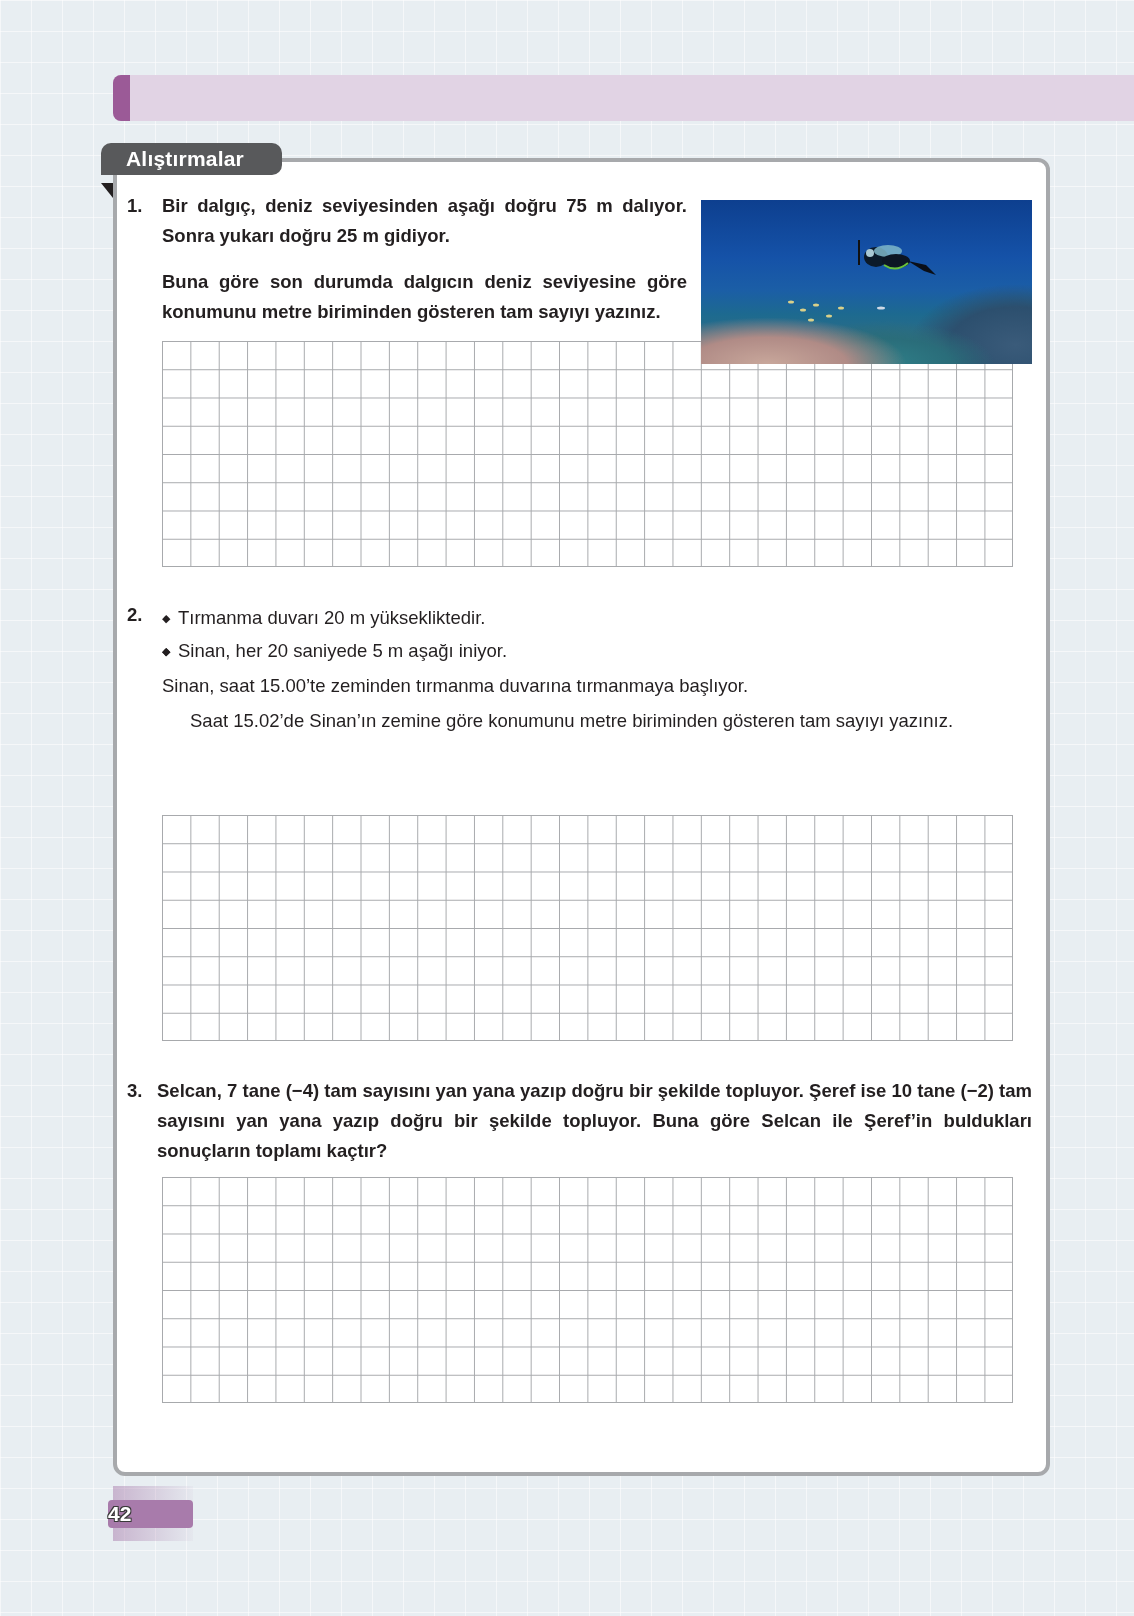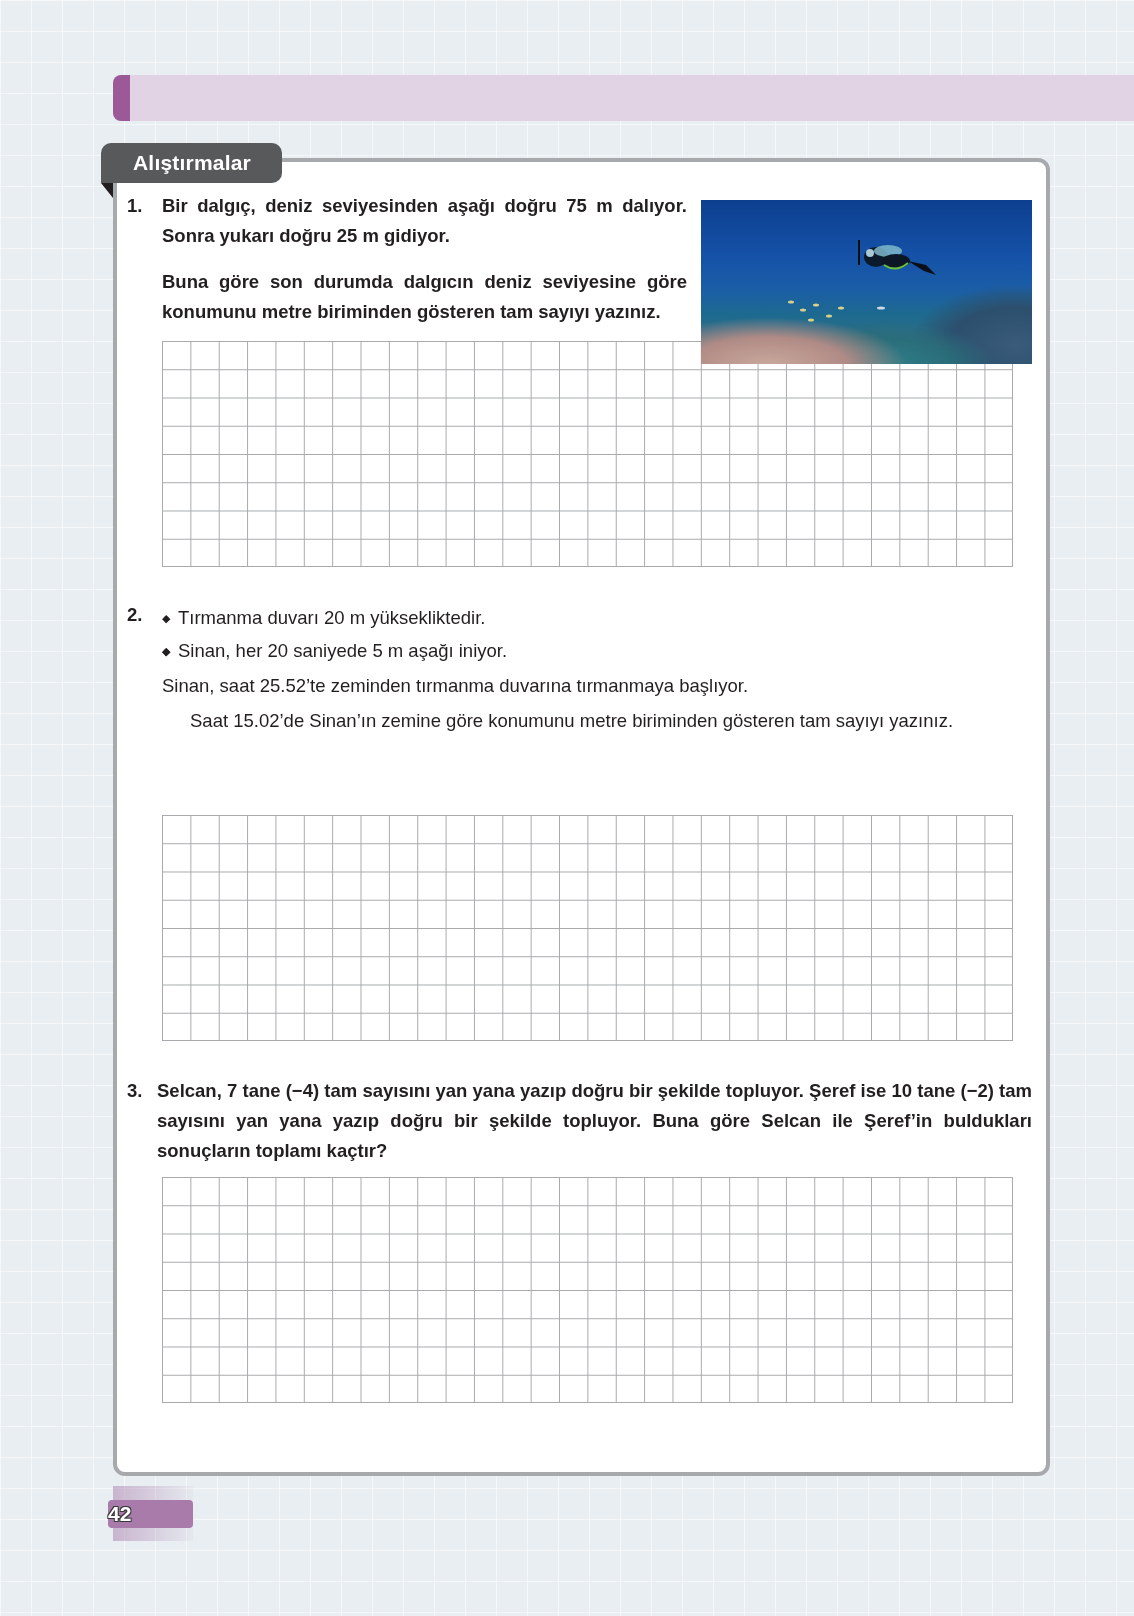--- a/index.html
+++ b/index.html
@@ -19,24 +19,24 @@
   }
   .header-bar .accent {
     position: absolute; left: 0; top: 0; width: 17px; height: 100%;
     background: #9b5a97;
   }
   .panel {
     position: absolute; left: 113px; top: 158px; width: 929px; height: 1310px;
     background: #ffffff; border: 4px solid #a7a9ac; border-radius: 12px;
   }
   .tab {
-    position: absolute; left: 101px; top: 143px; width: 181px; height: 40px;
+    position: absolute; left: 101px; top: 143px; width: 181px; height: 32px;
     background: #58595b; border-radius: 10px 10px 10px 0;
     color: #ffffff; font-weight: bold; font-size: 21px;
-    display: flex; align-items: center; padding-left: 32px; box-sizing: border-box;
+    display: flex; align-items: center; padding-left: 25px; box-sizing: border-box;
     letter-spacing: 0.2px; z-index: 3;
   }
   .tab-fold {
     position: absolute; left: 101px; top: 183px; width: 0; height: 0;
     border-top: 15px solid #231f20; border-left: 12px solid transparent;
     z-index: 3;
   }
   .q {
     position: absolute; font-size: 18.5px; line-height: 30px;
   }
@@ -142,21 +142,21 @@
       <span class="bullet">◆</span>
       <span>Tırmanma duvarı 20 m yükseklikte­dir.</span>
     </p>
     <p class="bullet-item">
       <span class="bullet">◆</span>
     </p>
     <p class="bullet-item">
       <span class="bullet">◆</span>
       <span>Sinan, her 20 saniyede 5 m aşağı iniyor.</span>
     </p>
-    <p style="margin-top:5px;">Sinan, saat 25.52’te zeminden tırmanma duvarına tırmanmaya başlıyor.</p>
+    <p style="margin-top:5px;">Sinan, saat 15.00’te zeminden tırmanma duvarına tırmanmaya başlıyor.</p>
     <p style="margin-top:5px;margin-left:28px;">Saat 15.02’de Sinan’ın zemine göre konumunu metre biriminden gösteren tam sayıyı yazınız.</p>
   </div>
 </div>
 
 <div class="grid" style="top:815px;"></div>
 
 <div class="q" style="left:127px; top:1076px; width:905px;">
   <span class="num">3.</span>
   <div style="padding-left:30px;">
     <p class="justify">Selcan, 7 tane (−4) tam sayısını yan yana yazıp doğru bir şekilde topluyor. Şeref ise 10 tane (−2) tam sayısını yan yana yazıp doğru bir şekilde topluyor. Buna göre Selcan ile Şeref’in buldukları sonuçların toplamı kaçtır?</p>

